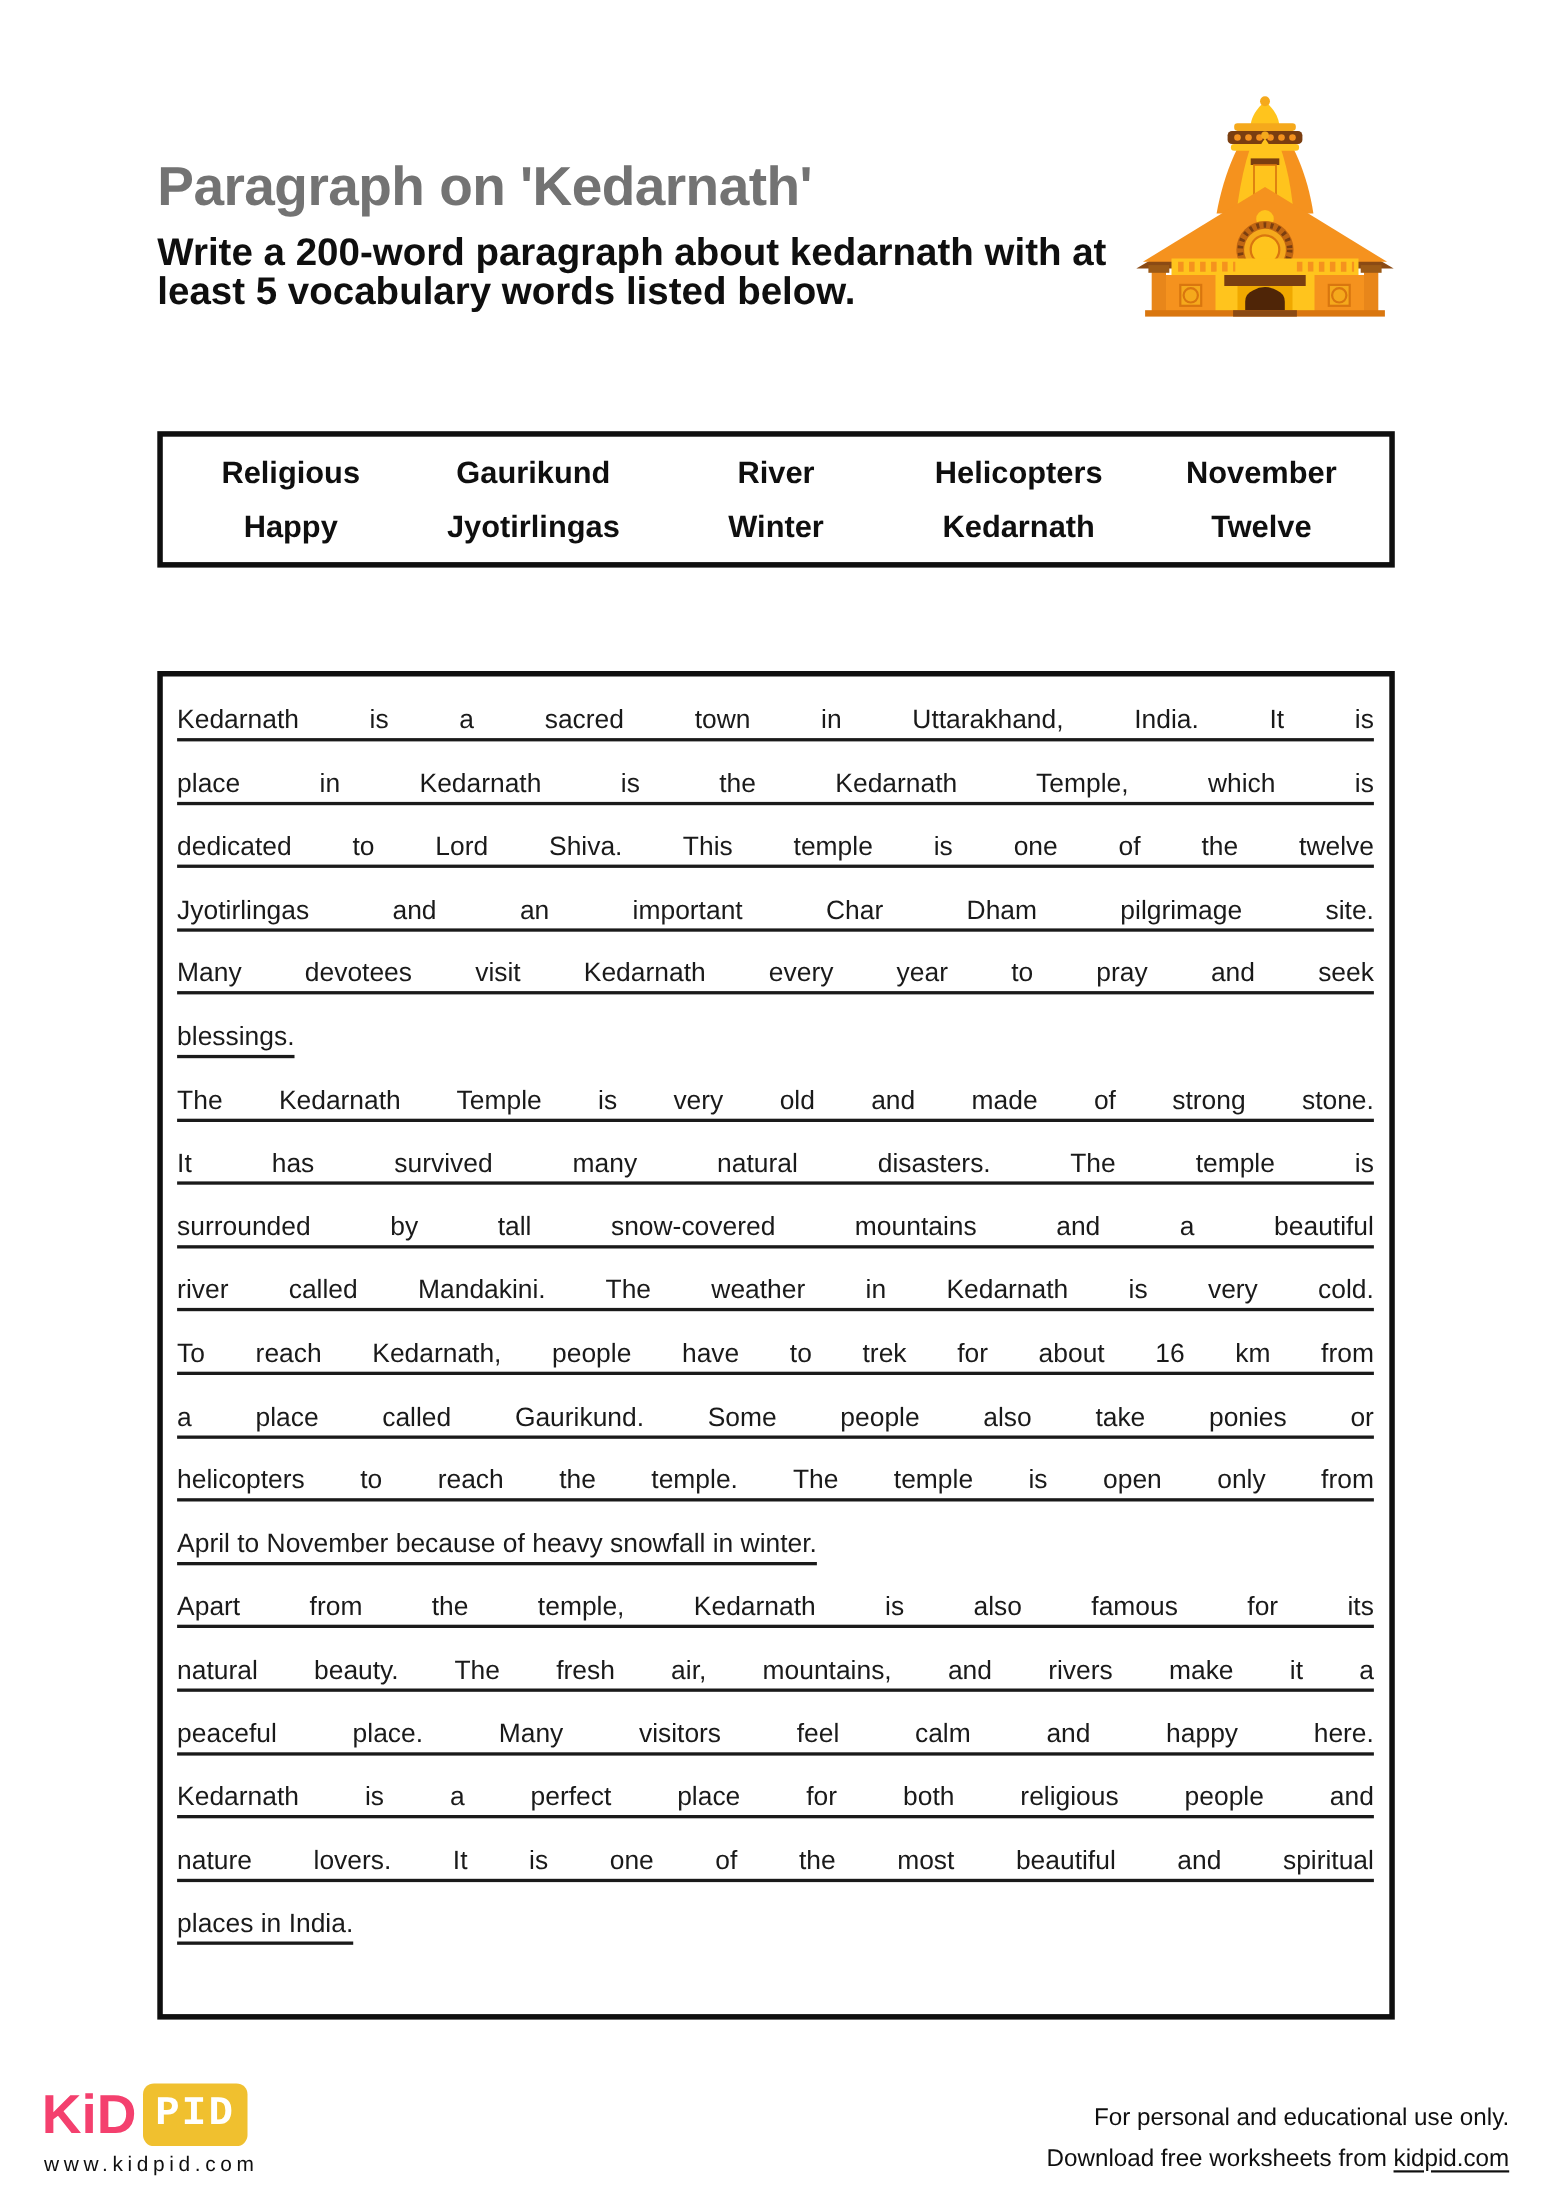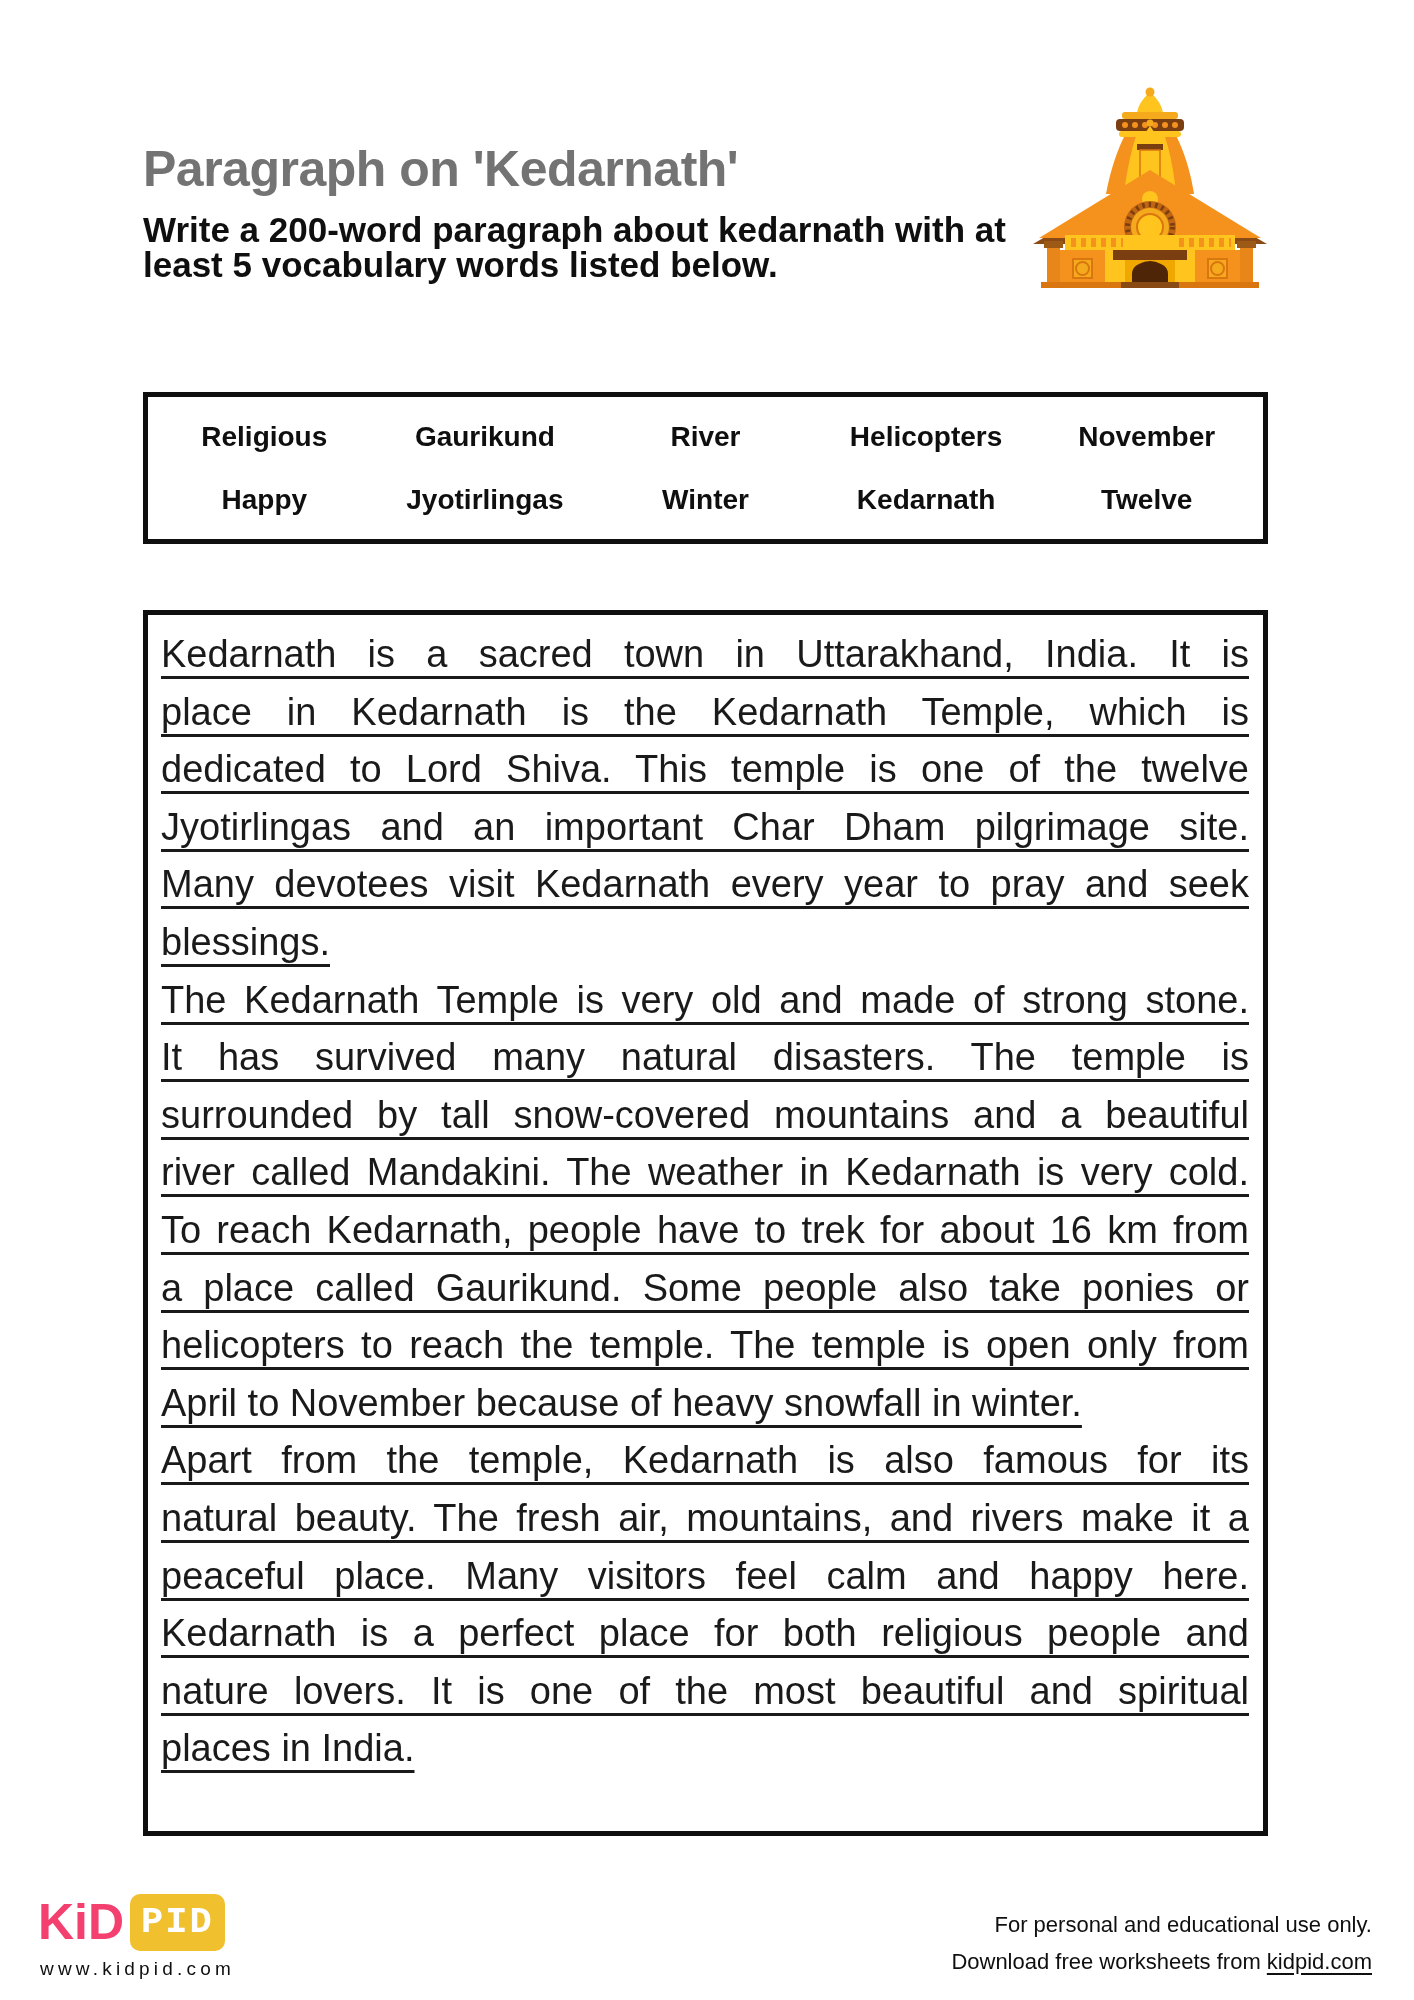--- a/index.html
+++ b/index.html
@@ -11,33 +11,33 @@
     position:absolute;left:143px;top:140px;
     font-size:50px;font-weight:800;letter-spacing:-0.5px;color:#737373;
     white-space:nowrap;
   }
   .subtitle{
     position:absolute;left:143px;top:212px;
     font-size:35px;font-weight:700;line-height:35px;color:#0f0f0f;
   }
   .temple{position:absolute;left:1028px;top:86px;width:244px;height:202px;}
   .vocab-box{
-    position:absolute;left:143px;top:392px;width:1125px;height:152px;
+    position:absolute;left:143px;top:392px;width:1125px;height:124px;
     border:5px solid #0f0f0f;box-sizing:border-box;
     display:grid;grid-template-columns:repeat(5,1fr);grid-template-rows:1fr 1fr;
     align-items:center;justify-items:center;padding:8px 6px;
   }
   .vocab-word{font-size:28px;font-weight:700;color:#0f0f0f;}
   .essay-box{
     position:absolute;left:143px;top:610px;width:1125px;height:1226px;
     border:5px solid #0f0f0f;box-sizing:border-box;
     padding:11px 14px 0 13px;overflow:hidden;
   }
   .essay-line{
-    font-size:38px;line-height:57.6px;color:#1a1a1a;
+    font-size:24px;line-height:57.6px;color:#1a1a1a;
     text-align:justify;text-align-last:justify;
     text-decoration:underline;text-decoration-thickness:2.5px;text-underline-offset:9px;
     white-space:nowrap;
   }
   .essay-line.end{text-align-last:left;}
   .logo{position:absolute;left:38px;top:1893px;display:flex;align-items:center;gap:6px;justify-content:flex-end;}
   .logo-kid{color:#F4406E;font-size:50px;font-weight:800;letter-spacing:0px;}
   .logo-pid{
     background:#F0C02F;color:#ffffff;font-size:37px;font-weight:800;
     padding:7px 11px 8px 11px;border-radius:10px;letter-spacing:2px;font-family:Liberation Mono, monospace;

